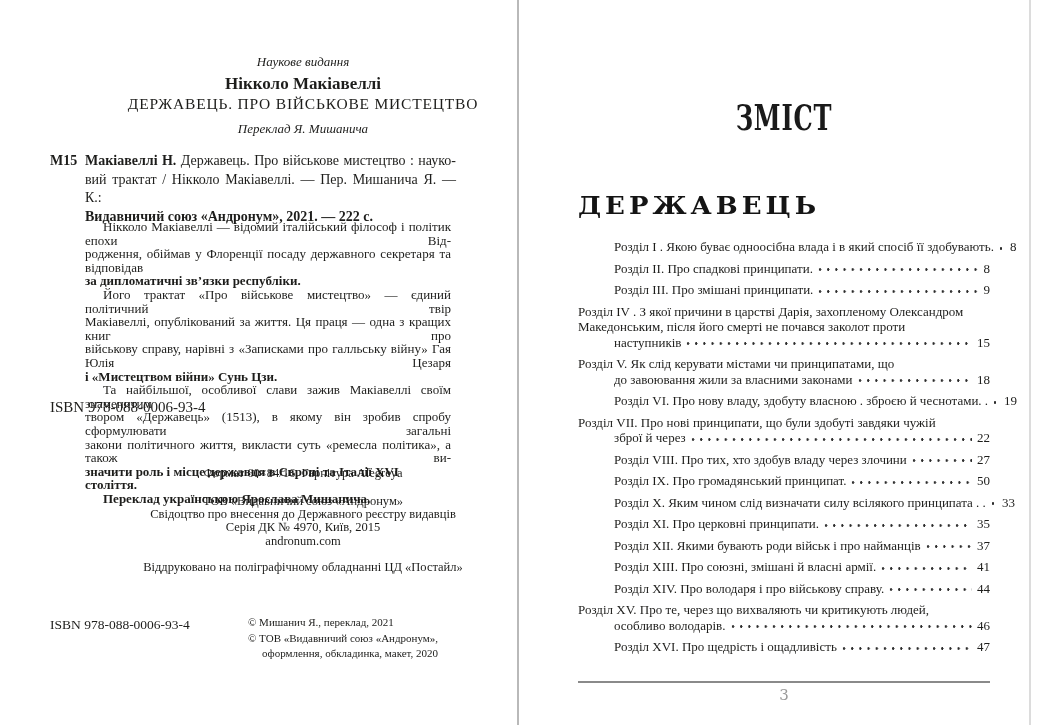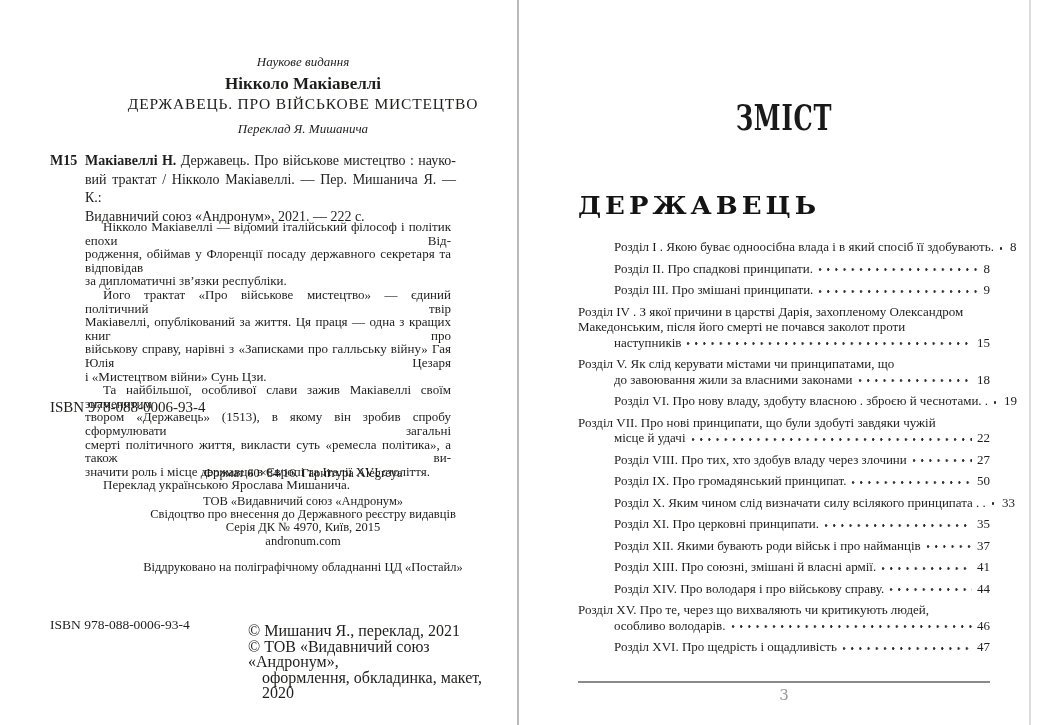--- a/index.html
+++ b/index.html
@@ -19,35 +19,35 @@
   .edition-note{top:54px;font-style:italic;font-size:13px;}
   .book-author{top:74px;font-weight:bold;font-size:17px;}
   .book-title{top:95px;font-size:15.5px;letter-spacing:0.8px;}
   .translator-note{top:121px;font-style:italic;font-size:13px;}
 
   .catalog-card{position:absolute;left:50px;top:152px;width:406px;display:flex;font-size:14px;line-height:18.5px;}
   .catalog-code{font-weight:bold;width:35px;flex:none;}
   .catalog-text{flex:1;}
 
   .jline{text-align:justify;text-align-last:justify;white-space:normal;}
-  .jlast{text-align:left;text-align-last:left;}
+  .jlast{text-align:left;text-align-last:left;font-weight:bold;}
   .indent{text-indent:18px;}
 
   .annotation{position:absolute;left:85px;top:220px;width:366px;font-size:13px;line-height:13.6px;}
 
   .isbn-top{position:absolute;left:50px;top:399px;font-size:15px;}
 
   .imprint{position:absolute;left:0;width:100%;text-align:center;font-size:12.5px;line-height:13.2px;}
   .imprint-format{top:467px;}
   .publisher-block{top:495px;}
   .print-block{top:561px;}
 
   .footer-row{position:absolute;left:0;top:615px;width:518px;}
   .footer-isbn{position:absolute;left:50px;top:2px;font-size:13.5px;}
-  .copyright-block{position:absolute;left:248px;top:8px;font-size:16px;line-height:15.5px;width:240px;}
+  .copyright-block{position:absolute;left:248px;top:0;font-size:11px;line-height:15.5px;width:240px;}
   .cr-indent{padding-left:14px;}
 
   
   .toc-heading-wrap{position:absolute;left:59px;top:100px;width:412px;text-align:center;}
   .toc-heading{display:inline-block;font-family:"DejaVu Serif",serif;font-weight:bold;
     font-size:31px;letter-spacing:1px;transform:scale(0.78,1.12);transform-origin:center;color:#1a1a1a;}
   .deco-title-wrap{position:absolute;left:59px;top:190px;width:412px;text-align:left;}
   .deco-title{display:inline-block;font-family:"DejaVu Serif",serif;font-weight:bold;
     font-size:26px;letter-spacing:4px;transform:scaleY(0.95);color:#141414;}
 
@@ -86,21 +86,21 @@
   <div class="annotation">
       <div class="jline indent">Нікколо Макіавеллі — відомий італійський філософ і політик епохи Від-</div>
       <div class="jline">родження, обіймав у Флоренції посаду державного секретаря та відповідав</div>
       <div class="jline jlast">за дипломатичні зв’язки республіки.</div>
       <div class="jline indent">Його трактат «Про військове мистецтво» — єдиний політичний твір</div>
       <div class="jline">Макіавеллі, опублікований за життя. Ця праця — одна з кращих книг про</div>
       <div class="jline">військову справу, нарівні з «Записками про галльську війну» Гая Юлія Цезаря</div>
       <div class="jline jlast">і «Мистецтвом війни» Сунь Цзи.</div>
       <div class="jline indent">Та найбільшої, особливої слави зажив Макіавеллі своїм знаменитим</div>
       <div class="jline">твором «Державець» (1513), в якому він зробив спробу сформулювати загальні</div>
-      <div class="jline">смерті політичного життя, викласти суть «ремесла політика», а також ви-</div>
+      <div class="jline">закони політичного життя, викласти суть «ремесла політика», а також ви-</div>
       <div class="jline jlast">значити роль і місце державця в Європі та Італії XVI століття.</div>
       <div class="jline jlast indent">Переклад українською Ярослава Мишанича.</div>
     </div>
 
   <div class="isbn-top">ISBN 978-088-0006-93-4</div>
 
   <div class="centered imprint imprint-format">Формат 60×84/16. Гарнітура Alegreya</div>
   <div class="centered imprint publisher-block">
       <div class="">ТОВ «Видавничий союз «Андронум»</div>
       <div class="">Свідоцтво  про внесення до Державного реєстру видавців</div>
@@ -171,21 +171,21 @@
       <div class="toc-entry">
         <div class="toc-last">
           <span class="toc-text">Розділ VI. Про нову владу, здобуту власною . зброєю й чеснотами. .</span>
           <span class="toc-leader"></span>
           <span class="toc-page">19</span>
         </div>
       </div>
       <div class="toc-entry">
         <div class="toc-line">Розділ VII. Про нові принципати, що були здобуті завдяки чужій</div>
         <div class="toc-last">
-          <span class="toc-text">місце й удачі</span>
+          <span class="toc-text">зброї й через</span>
           <span class="toc-leader"></span>
           <span class="toc-page">22</span>
         </div>
       </div>
       <div class="toc-entry">
         <div class="toc-last">
           <span class="toc-text">Розділ VIII. Про тих, хто здобув владу через злочини</span>
           <span class="toc-leader"></span>
           <span class="toc-page">27</span>
         </div>

